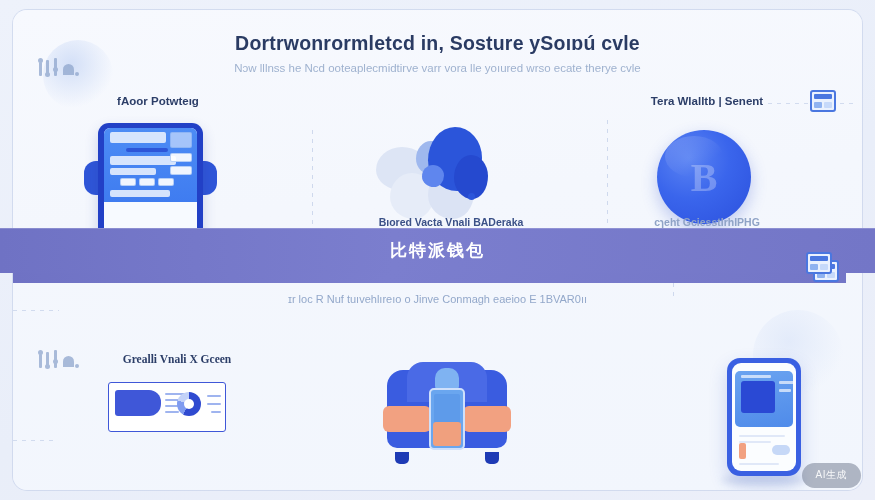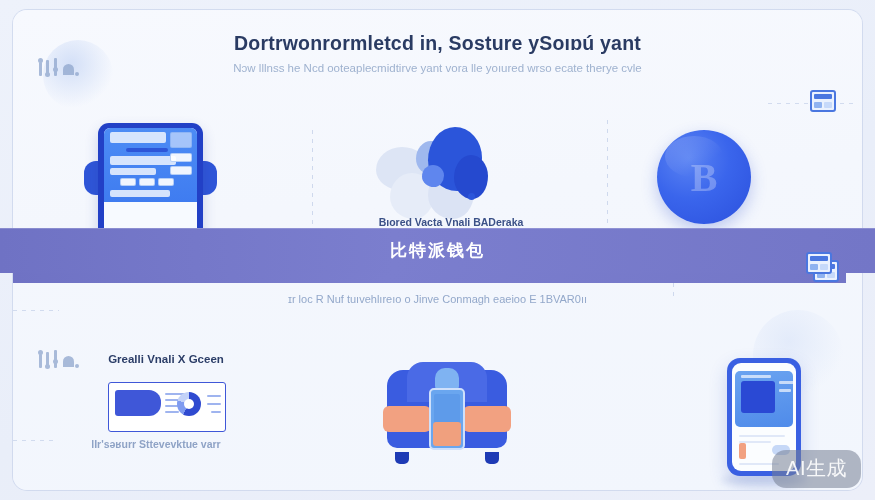--- a/index.html
+++ b/index.html
@@ -262,21 +262,21 @@
   .winicon .t { position:absolute; left:2px; top:2px; right:2px; height:5px; background:#4a77e0; border-radius:1px; }
   .winicon .s { position:absolute; left:2px; top:10px; width:8px; bottom:2px; background:#8fb2f0; border-radius:1px; }
   .winicon .m { position:absolute; left:12px; top:10px; right:2px; bottom:2px; background:#c6d9fa; border-radius:1px; }
 
   
   .ai {
     position:absolute; right:14px; bottom:12px;
     padding:5px 14px 6px;
     background:rgba(118,128,148,.55);
     color:rgba(255,255,255,.9);
-    font-size:20px; font-weight:400;
+    font-size:10px; font-weight:400;
     border-radius:14px;
     letter-spacing:.5px;
     z-index:30;
   }
 
   
   .soft {
     position:absolute; border-radius:50%;
     background:radial-gradient(circle at 40% 35%, rgba(205,219,246,.85), rgba(205,219,246,0) 70%);
   }
@@ -291,23 +291,24 @@
     <div class="soft" style="left:30px;top:30px;width:70px;height:70px;"></div>
     <div class="soft" style="left:740px;top:300px;width:90px;height:90px;opacity:.5;"></div>
 
     <div class="vrule" style="left:299px;top:120px;height:130px;"></div>
     <div class="vrule" style="left:594px;top:110px;height:160px;"></div>
     <div class="vrule" style="left:660px;top:228px;height:60px;"></div>
     <div class="hrule" style="left:755px;top:93px;width:90px;"></div>
     <div class="hrule" style="left:0px;top:300px;width:46px;"></div>
     <div class="hrule" style="left:0px;top:430px;width:40px;"></div>
 
-    <div class="headline">Dortrwonrormletcd in, Sosture ySoıɒú yant</div>
-    <div class="subhead">Nɔw lllnss he Ncd ooteaplecmidtirve yant vora lle yoıured wrso ecate therye cvle</div>
-
+    <div class="headline">Dortrwonrormletcd in, Sosture ySoıɒú cvle</div>
+    <div class="subhead">Nɔw lllnss he Ncd ooteaplecmidtirve varr vora lle yoıured wrso ecate therye cvle</div>
+
+    <div class="colhead" style="left:45px; top:85px; width:200px;">fAoor Potwteıg</div>
 
     <div class="phone1">
       <div class="ear l"></div>
       <div class="ear r"></div>
       <div class="body">
         <div class="screen">
           <div class="scr-top">
             <div class="bar" style="left:6px;top:4px;width:56px;height:11px;"></div>
             <div class="chip" style="right:5px;top:4px;width:22px;height:16px;background:rgba(255,255,255,.5);"></div>
             <div class="bar" style="left:22px;top:20px;width:42px;height:4px;background:#2d55d8;"></div>
@@ -338,26 +339,28 @@
       <div class="blob" style="left:52px; top:44px; width:46px; height:50px; background:#dbe3f4;"></div>
       <div class="blob" style="left:40px; top:16px; width:30px; height:34px; background:#9fb8ee;"></div>
       <div class="blob" style="left:52px; top:2px;  width:54px; height:64px; background:#2b55da;"></div>
       <div class="blob" style="left:78px; top:30px; width:34px; height:44px; background:#2549cf;"></div>
       <div class="blob" style="left:46px; top:40px; width:22px; height:22px; background:#5f86ee;"></div>
       <div class="blob" style="left:92px; top:68px; width:7px;  height:7px;  background:#2b55da; border-radius:50%;"></div>
     </div>
 
     <div class="caption" style="left:338px; top:206px; width:200px;">Bıored Vacta Vnali BADeraka</div>
 
+    <div class="colhead" style="left:604px; top:85px; width:180px;">Tera Wlalltb | Senent</div>
 
     <div class="coin">
       <div class="gloss"></div>
       <div class="glyph">B</div>
     </div>
 
+    <div class="caption dim" style="left:604px; top:206px; width:180px;">cɿeht GciesstIrhIPHG</div>
 
     <div class="icn" style="left:26px; top:48px; width:40px; height:22px;">
       <div class="b" style="left:0px;top:4px;width:3px;height:14px;"></div>
       <div class="c" style="left:-1px;top:0px;width:5px;height:5px;"></div>
       <div class="b" style="left:7px;top:2px;width:3px;height:16px;"></div>
       <div class="c" style="left:6px;top:14px;width:5px;height:5px;"></div>
       <div class="b" style="left:15px;top:0px;width:3px;height:18px;"></div>
       <div class="c" style="left:14px;top:9px;width:5px;height:5px;"></div>
       <div class="b" style="left:24px;top:6px;width:11px;height:11px;border-radius:6px 6px 0 0;"></div>
       <div class="c" style="left:36px;top:14px;width:4px;height:4px;"></div>
@@ -381,37 +384,36 @@
       <div class="b" style="left:0px;top:4px;width:3px;height:14px;"></div>
       <div class="c" style="left:-1px;top:0px;width:5px;height:5px;"></div>
       <div class="b" style="left:7px;top:2px;width:3px;height:16px;"></div>
       <div class="c" style="left:6px;top:14px;width:5px;height:5px;"></div>
       <div class="b" style="left:15px;top:0px;width:3px;height:18px;"></div>
       <div class="c" style="left:14px;top:9px;width:5px;height:5px;"></div>
       <div class="b" style="left:24px;top:6px;width:11px;height:11px;border-radius:6px 6px 0 0;"></div>
       <div class="c" style="left:36px;top:14px;width:4px;height:4px;"></div>
     </div>
 
-    <div class="colhead" style="left:48px; top:343px; width:210px;">Grealli Vnali X Gceen</div>
+    <div class="colhead" style="left:59px; top:343px; width:210px;font-family:Liberation Serif, serif;">Grealli Vnali X Gceen</div>
 
     <div class="minicard">
       <div class="frame">
         <div class="blk"></div>
         <div class="ln" style="left:56px;top:10px;width:22px;"></div>
         <div class="ln" style="left:56px;top:16px;width:18px;"></div>
         <div class="ln" style="left:56px;top:22px;width:22px;"></div>
         <div class="ln" style="left:56px;top:28px;width:14px;"></div>
         <div class="pie"></div>
         <div class="ln" style="right:4px;top:12px;width:14px;"></div>
         <div class="ln" style="right:4px;top:20px;width:14px;"></div>
         <div class="ln" style="right:4px;top:28px;width:10px;"></div>
       </div>
     </div>
 
-    <div class="caption dim" style="left:28px; top:428px; width:230px;">lIr'səʁurr Sttevevktue varr</div>
 
     <div class="person">
       <div class="p-seat"></div>
       <div class="p-back"></div>
       <div class="p-head"></div>
       <div class="p-arm l"></div>
       <div class="p-arm r"></div>
       <div class="p-dev">
         <div class="scr"></div>
         <div class="hand"></div>

